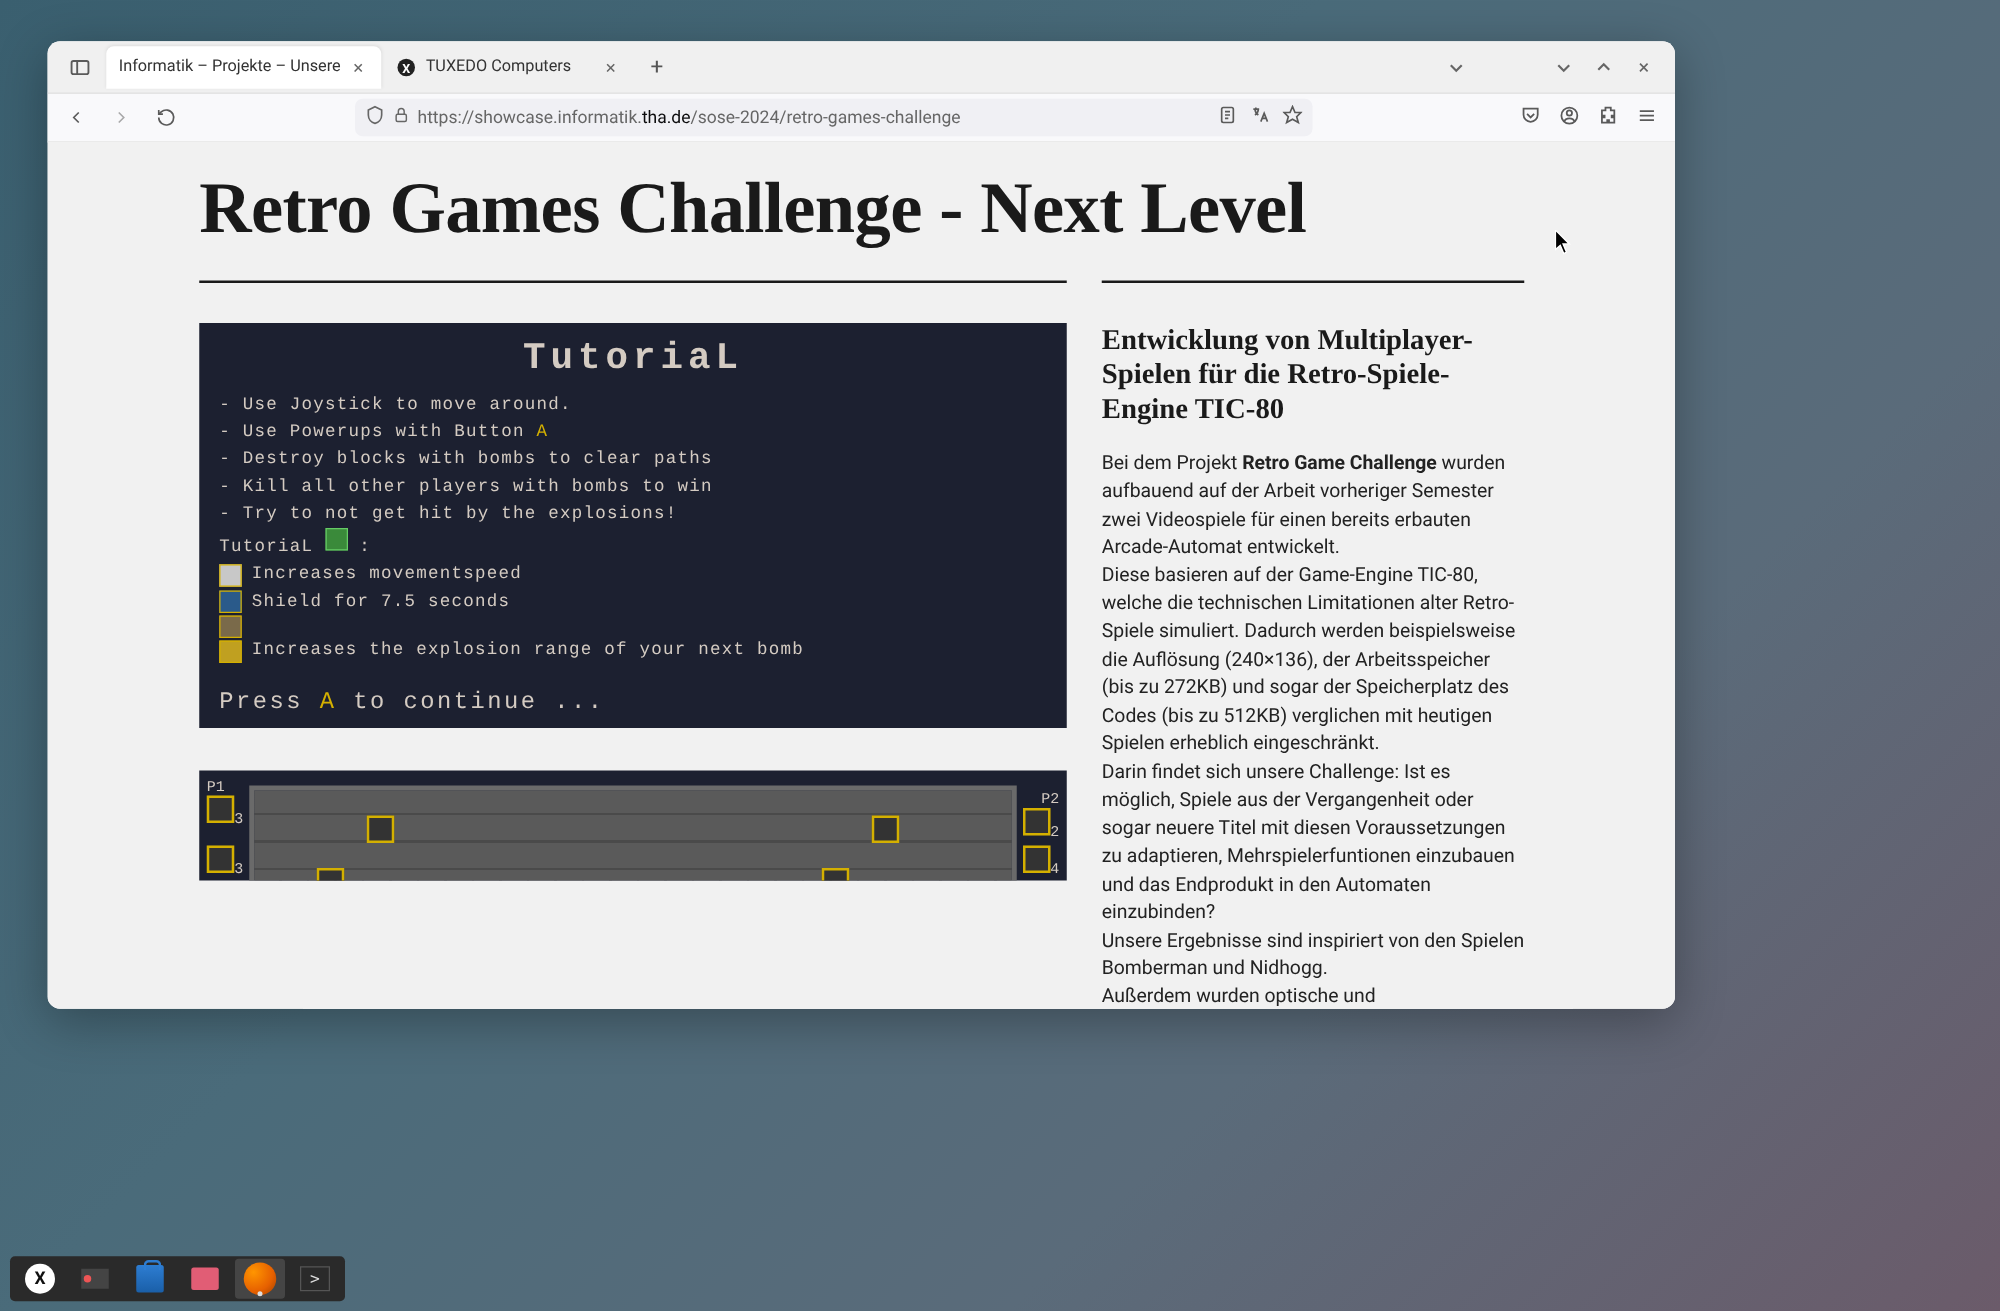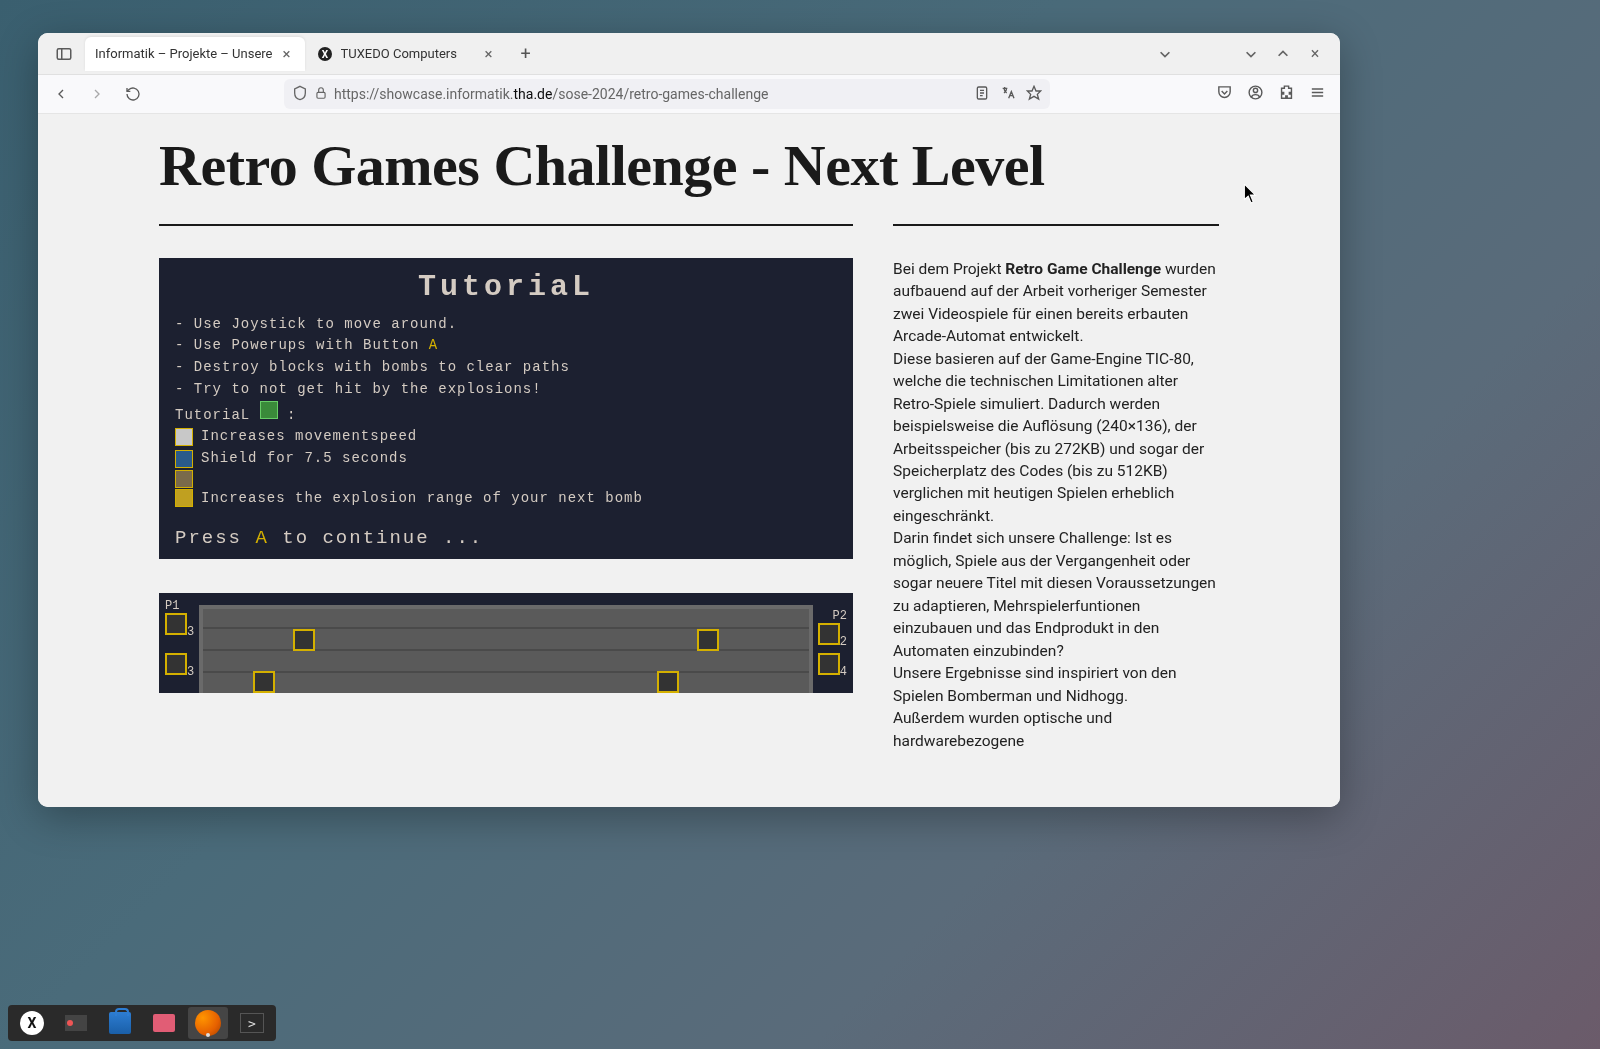--- a/index.html
+++ b/index.html
@@ -23,37 +23,37 @@
 .nav-btn svg{width:16px;height:16px}
 .url-box{flex:1;height:30px;background:#f0f0f4;border-radius:6px;display:flex;align-items:center;padding:0 8px;gap:6px;margin:0 160px 0 130px;font-size:14px;color:#666}
 .url-box .shield,.url-box .lock{color:#666}
 .url-domain{color:#0c0c0d}
 .url-actions{display:flex;align-items:center;gap:10px;margin-left:auto}
 .url-actions .ico,.right-icons .ico{color:#5a5a5a;cursor:pointer}
 .right-icons{display:flex;align-items:center;gap:14px;padding-right:6px}
 .content{flex:1;background:#f1f1f1;overflow:auto}
 .page{max-width:1060px;margin:0 auto;padding:20px 0 0}
 .page-title{font-size:58px;font-weight:700;color:#1a1a1a;margin:0 0 26px 0;line-height:1.1;letter-spacing:-0.5px;font-family:Georgia,serif}
-.columns{display:flex;gap:40px}
+.columns{display:flex;gap:28px}
 .left-col{flex:0 0 694px}
 .right-col{flex:1}
 .divider{height:2px;background:#1a1a1a;margin-bottom:32px}
 .game-img{width:100%;background:#1c2030;color:#ccc;font-family:monospace;padding:10px 16px;box-sizing:border-box;margin-bottom:34px}
 .tut-title{text-align:center;font-size:30px;color:#d4cbc2;font-weight:bold;letter-spacing:4px;font-family:"Courier New",monospace;margin:2px 0 10px}
 .tut-line{font-size:14px;color:#d4cbc2;font-family:"Courier New",monospace;letter-spacing:1px;line-height:1.55}
 .tut-a{color:#d4b000}
 .pw-row{display:flex;align-items:center;gap:8px}
 .pw-ico{width:16px;height:16px;display:inline-block;border:1px solid #d4b000}
 .pw-s{background:#2a5a8a}
 .pw-r{background:#7a6a4a}
 .pw-b{background:#c0a020}
 .pw-w{background:#c8c8c8}
 .press-a{font-size:19px;color:#d4cbc2;font-family:Liberation Mono, monospace;letter-spacing:2px;margin-top:18px}
 .press-a .tut-a{color:#d4b000}
-.game-img2{width:100%;height:100px;background:#1c2030;position:relative;overflow:hidden}
+.game-img2{width:100%;height:88px;background:#1c2030;position:relative;overflow:hidden}
 .grid-hud{position:absolute;font-size:12px;color:#d4cbc2;font-family:"Courier New",monospace}
 .hud-ico{width:18px;height:18px;border:2px solid #d4b000;display:inline-block;background:#333}
 .maze{position:absolute;left:40px;top:12px;right:40px;height:84px;background:repeating-linear-gradient(0deg,#5a5a5a,#5a5a5a 20px,#4a4a4a 20px,#4a4a4a 22px),repeating-linear-gradient(90deg,transparent,transparent 20px,rgba(0,0,0,.2) 20px,rgba(0,0,0,.2) 22px);border:4px solid #6a6a6a}
 .side-heading{font-size:23px;font-weight:700;color:#1a1a1a;line-height:1.2;margin:0 0 18px 0;font-family:Georgia,serif}
 .side-text{font-size:15.5px;color:#222;line-height:1.45}
 .side-text b{font-weight:700}
 .cursor{position:absolute;width:14px;height:20px;pointer-events:none}
 .taskbar{position:absolute;left:8px;bottom:8px;height:36px;background:#2a2a2a;border-radius:4px;display:flex;align-items:center;padding:0 4px;gap:4px}
 .tb-item{width:40px;height:32px;display:flex;align-items:center;justify-content:center;border-radius:3px;cursor:pointer;position:relative}
 .tb-item.active{background:#454545}
@@ -185,20 +185,21 @@
       <div class="page">
         <h1 class="page-title">Retro Games Challenge - Next Level</h1>
         <div class="columns">
           <div class="left-col">
             <div class="divider"></div>
             <div class="game-img">
               <div class="tut-title">TutoriaL</div>
               <div class="tut-line">- Use Joystick to move around.</div>
               <div class="tut-line"><span>- Use Powerups with Button</span> <span class="tut-a">A</span></div>
               <div class="tut-line">- Destroy blocks with bombs to clear paths</div>
+              <div class="tut-line">- Kill all other players with bombs to win</div>
               <div class="tut-line">- Try to not get hit by the explosions!</div>
               <div class="tut-line"><span>TutoriaL</span> <span class="pw-ico" style="background:#3a8a3a;border-color:#6c6"></span> :</div>
               <div class="tut-line pw-row">
                   <span class="pw-ico pw-w"></span>
                   <span>Increases movementspeed</span>
                 </div>
               <div class="tut-line pw-row">
                   <span class="pw-ico pw-s"></span>
                   <span>Shield for 7.5 seconds</span>
                 </div>
@@ -219,20 +220,21 @@
               <div class="maze">
                 <span class="hud-ico" style="position:absolute;left:90px;top:20px"></span>
                 <span class="hud-ico" style="position:absolute;left:50px;top:62px"></span>
                 <span class="hud-ico" style="position:absolute;right:90px;top:20px"></span>
                 <span class="hud-ico" style="position:absolute;right:130px;top:62px"></span>
               </div>
             </div>
           </div>
           <div class="right-col">
             <div class="divider"></div>
+            <h2 class="side-heading">Entwicklung von Multiplayer-Spielen für die Retro-Spiele-Engine TIC-80</h2>
             <div class="side-text">
               <span>Bei dem Projekt </span><b>Retro Game Challenge</b><span> wurden aufbauend auf der Arbeit vorheriger Semester zwei Videospiele für einen bereits erbauten Arcade-Automat entwickelt.</span><br>
               <span>Diese basieren auf der Game-Engine TIC-80, welche die technischen Limitationen alter Retro-Spiele simuliert. Dadurch werden beispielsweise die Auflösung (240×136), der Arbeitsspeicher (bis zu 272KB) und sogar der Speicherplatz des Codes (bis zu 512KB) verglichen mit heutigen Spielen erheblich eingeschränkt.</span><br>
               <span>Darin findet sich unsere Challenge: Ist es möglich, Spiele aus der Vergangenheit oder sogar neuere Titel mit diesen Voraussetzungen zu adaptieren, Mehrspielerfuntionen einzubauen und das Endprodukt in den Automaten einzubinden?</span><br>
               <span>Unsere Ergebnisse sind inspiriert von den Spielen Bomberman und Nidhogg.</span><br>
               <span>Außerdem wurden optische und hardwarebezogene</span>
             </div>
           </div>
         </div>
       </div>

